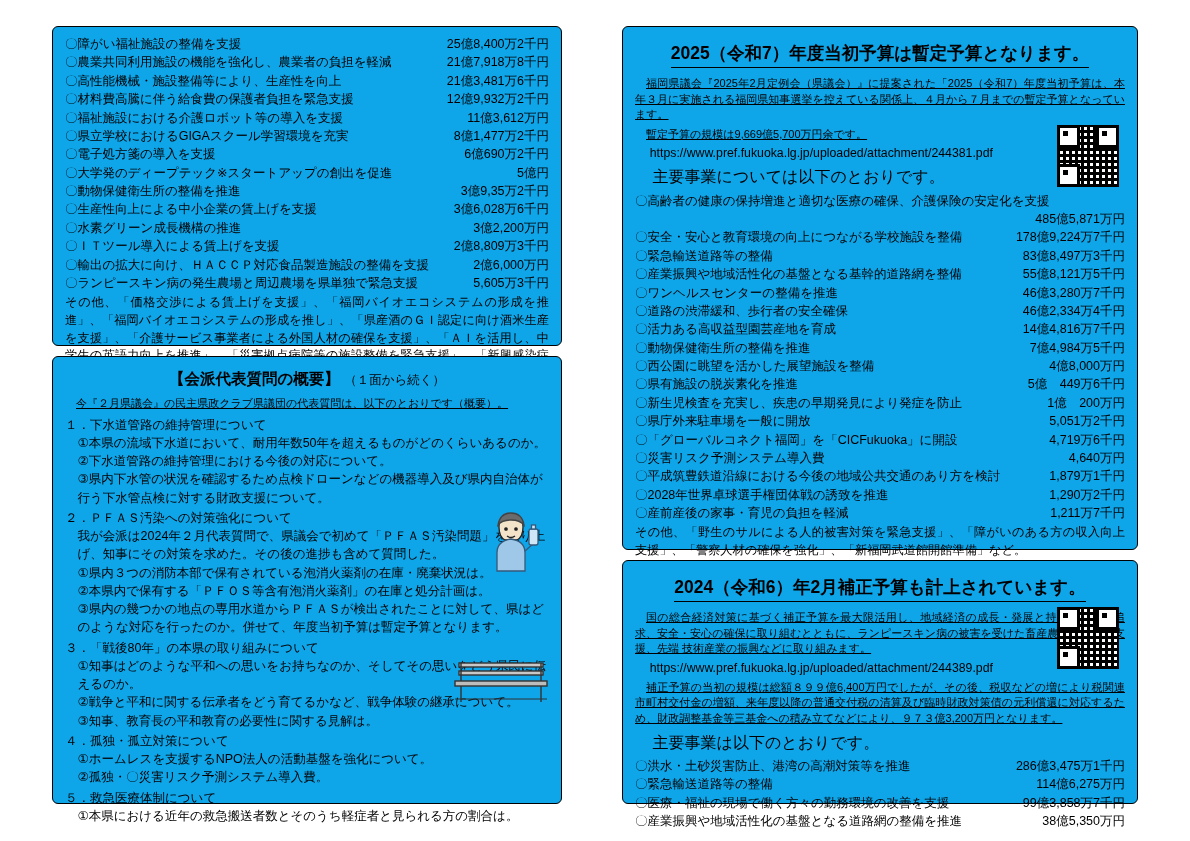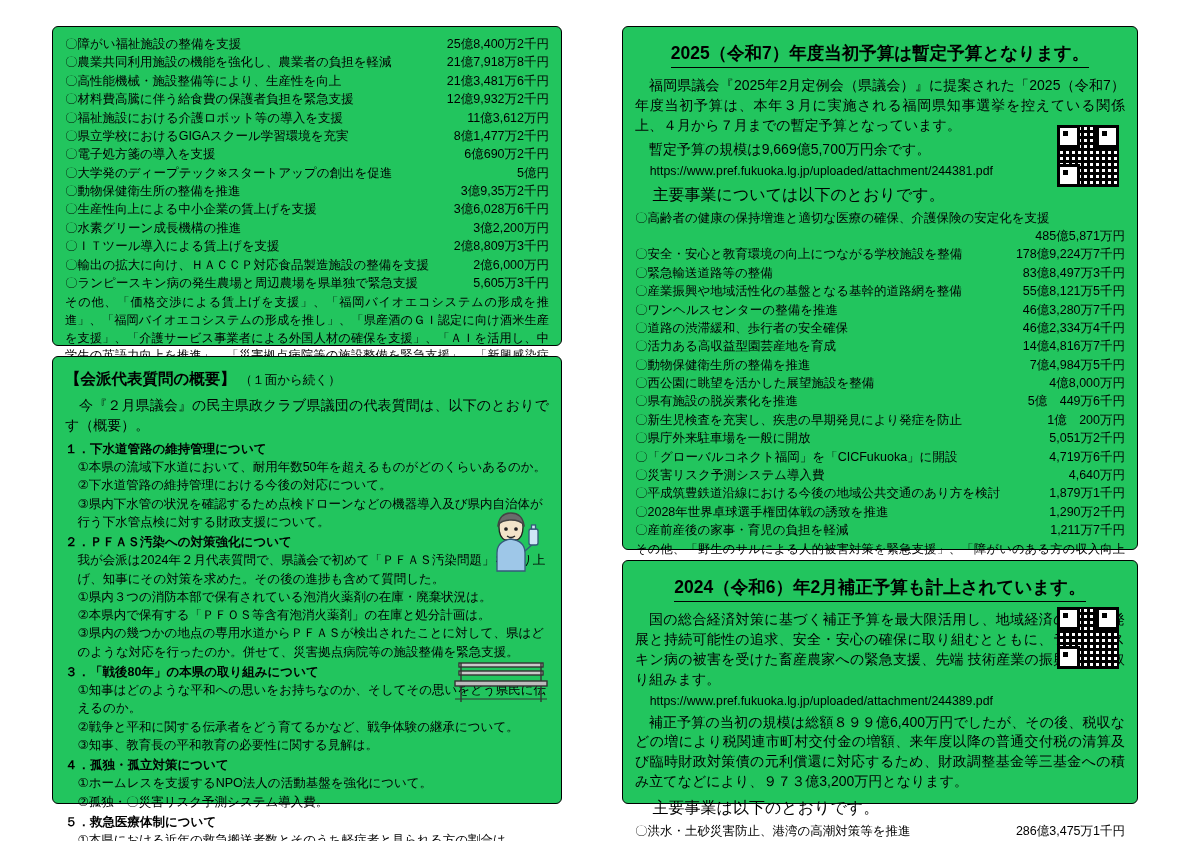--- a/index.html
+++ b/index.html
@@ -16,21 +16,21 @@
     width: 1190px;
     height: 841px;
     background: #ffffff;
     overflow: hidden;
   }
   .box {
     position: absolute;
     border: 1.5px solid #000;
     border-radius: 6px;
     box-sizing: border-box;
-    background: #22c55e;
+    background: #0ea5e9;
   }
   
   #box-left-top   { left: 52px;  top: 26px;  width: 510px; height: 320px; }
   #box-left-bot   { left: 52px;  top: 356px; width: 510px; height: 448px; }
   
   #box-right-top  { left: 622px; top: 26px;  width: 516px; height: 524px; }
   #box-right-bot  { left: 622px; top: 560px; width: 516px; height: 244px; }
 
   .inner { padding: 8px 12px 6px 12px; }
 
@@ -40,31 +40,31 @@
     font-size: 17.5px;
     letter-spacing: 0px;
     margin: 6px 0 8px 0;
   }
   .title-underline {
     border-bottom: 1.6px solid #000;
     display: inline-block;
     padding-bottom: 2px;
   }
   .subtitle {
-    text-align: left;
+    text-align: center;
     font-weight: bold;
     font-size: 15.5px;
     margin: 4px 0 6px 0;
-    font-family: Liberation Serif, serif;
   }
   p.para {
-    font-size: 14px;
+    font-size: 11px;
     line-height: 1.42;
     margin: 0 0 4px 0;
     text-align: justify;
+    text-decoration: underline;
   }
   p.indent { text-indent: 1em; }
 
   
   .rows { margin: 0; padding: 0; }
   .row {
     display: flex;
     align-items: baseline;
     font-size: 12.5px;
     line-height: 1.47;
@@ -76,21 +76,21 @@
 
   .note {
     font-size: 12.2px;
     line-height: 1.45;
     text-align: justify;
     margin-top: 2px;
   }
 
   
   .qlist { font-size: 12.5px; line-height: 1.46; }
-  .qnum { margin: 2px 0 0 0; font-weight: bold; }
+  .qnum { margin: 2px 0 0 0; }
   .qsub { padding-left: 1.0em; text-indent: 0; }
   .qbody { padding-left: 1.0em; }
 
   
   .qr {
     position: absolute;
     width: 62px;
     height: 62px;
     background-image:
       repeating-linear-gradient(90deg, #000 0 3px, #fff 3px 6px),
@@ -213,21 +213,21 @@
       <p class="para indent">今『２月県議会』の民主県政クラブ県議団の代表質問は、以下のとおりです（概要）。</p>
       <div class="qlist" id="lb-sections">
           <div class="qnum">１．下水道管路の維持管理について</div>
           <div class="qsub">①本県の流域下水道において、耐用年数50年を超えるものがどのくらいあるのか。</div>
           <div class="qsub">②下水道管路の維持管理における今後の対応について。</div>
           <div class="qsub">③県内下水管の状況を確認するため点検ドローンなどの機器導入及び県内自治体が行う下水管点検に対する財政支援について。</div>
           <div class="qnum">２．ＰＦＡＳ汚染への対策強化について</div>
           <div class="qbody">我が会派は2024年２月代表質問で、県議会で初めて「ＰＦＡＳ汚染問題」を取り上げ、知事にその対策を求めた。その後の進捗も含めて質問した。</div>
           <div class="qsub">①県内３つの消防本部で保有されている泡消火薬剤の在庫・廃棄状況は。</div>
           <div class="qsub">②本県内で保有する「ＰＦＯＳ等含有泡消火薬剤」の在庫と処分計画は。</div>
-          <div class="qsub">③県内の幾つかの地点の専用水道からＰＦＡＳが検出されたことに対して、県はどのような対応を行ったのか。併せて、災害拠点病院等の施設整備を緊急支援。</div>
+          <div class="qsub">③県内の幾つかの地点の専用水道からＰＦＡＳが検出されたことに対して、県はどのような対応を行ったのか。併せて、年度当初予算は暫定予算となります。</div>
           <div class="qnum">３．「戦後80年」の本県の取り組みについて</div>
           <div class="qsub">①知事はどのような平和への思いをお持ちなのか、そしてその思いをどう県民に伝えるのか。</div>
           <div class="qsub">②戦争と平和に関する伝承者をどう育てるかなど、戦争体験の継承について。</div>
           <div class="qsub">③知事、教育長の平和教育の必要性に関する見解は。</div>
           <div class="qnum">４．孤独・孤立対策について</div>
           <div class="qsub">①ホームレスを支援するNPO法人の活動基盤を強化について。</div>
           <div class="qsub">②孤独・〇災害リスク予測システム導入費。</div>
           <div class="qnum">５．救急医療体制について</div>
           <div class="qsub">①本県における近年の救急搬送者数とそのうち軽症者と見られる方の割合は。</div>
         </div>

